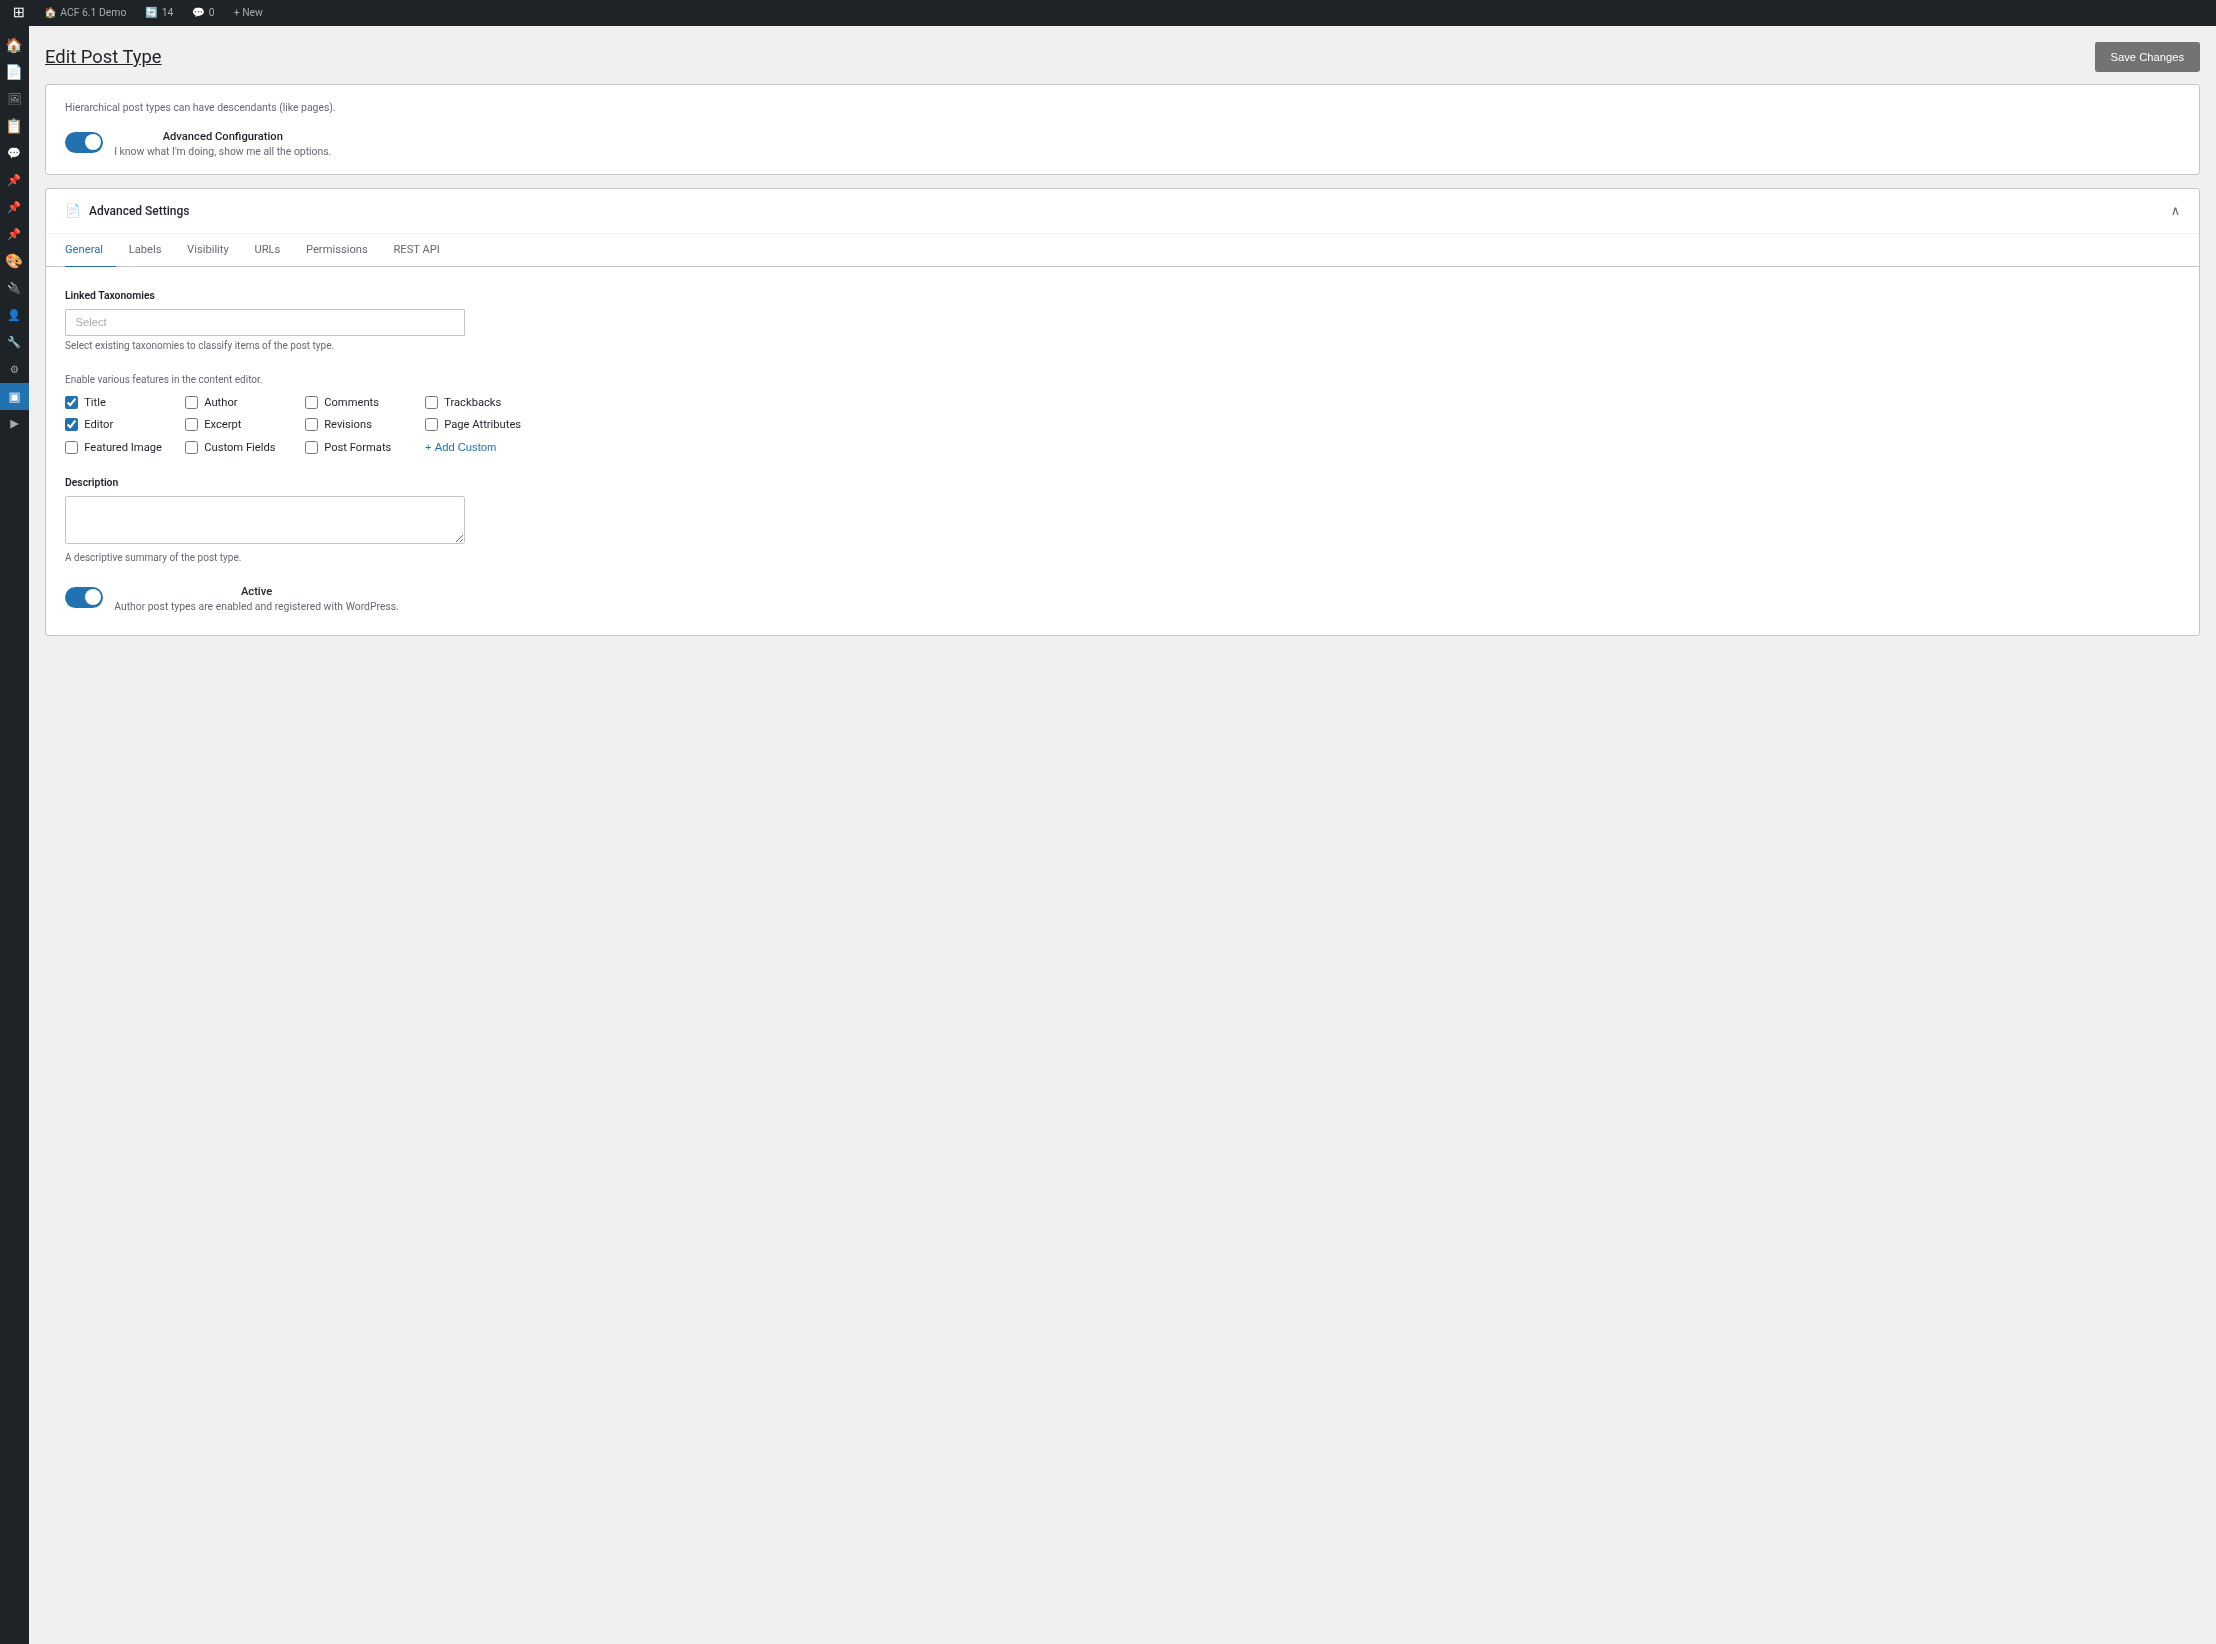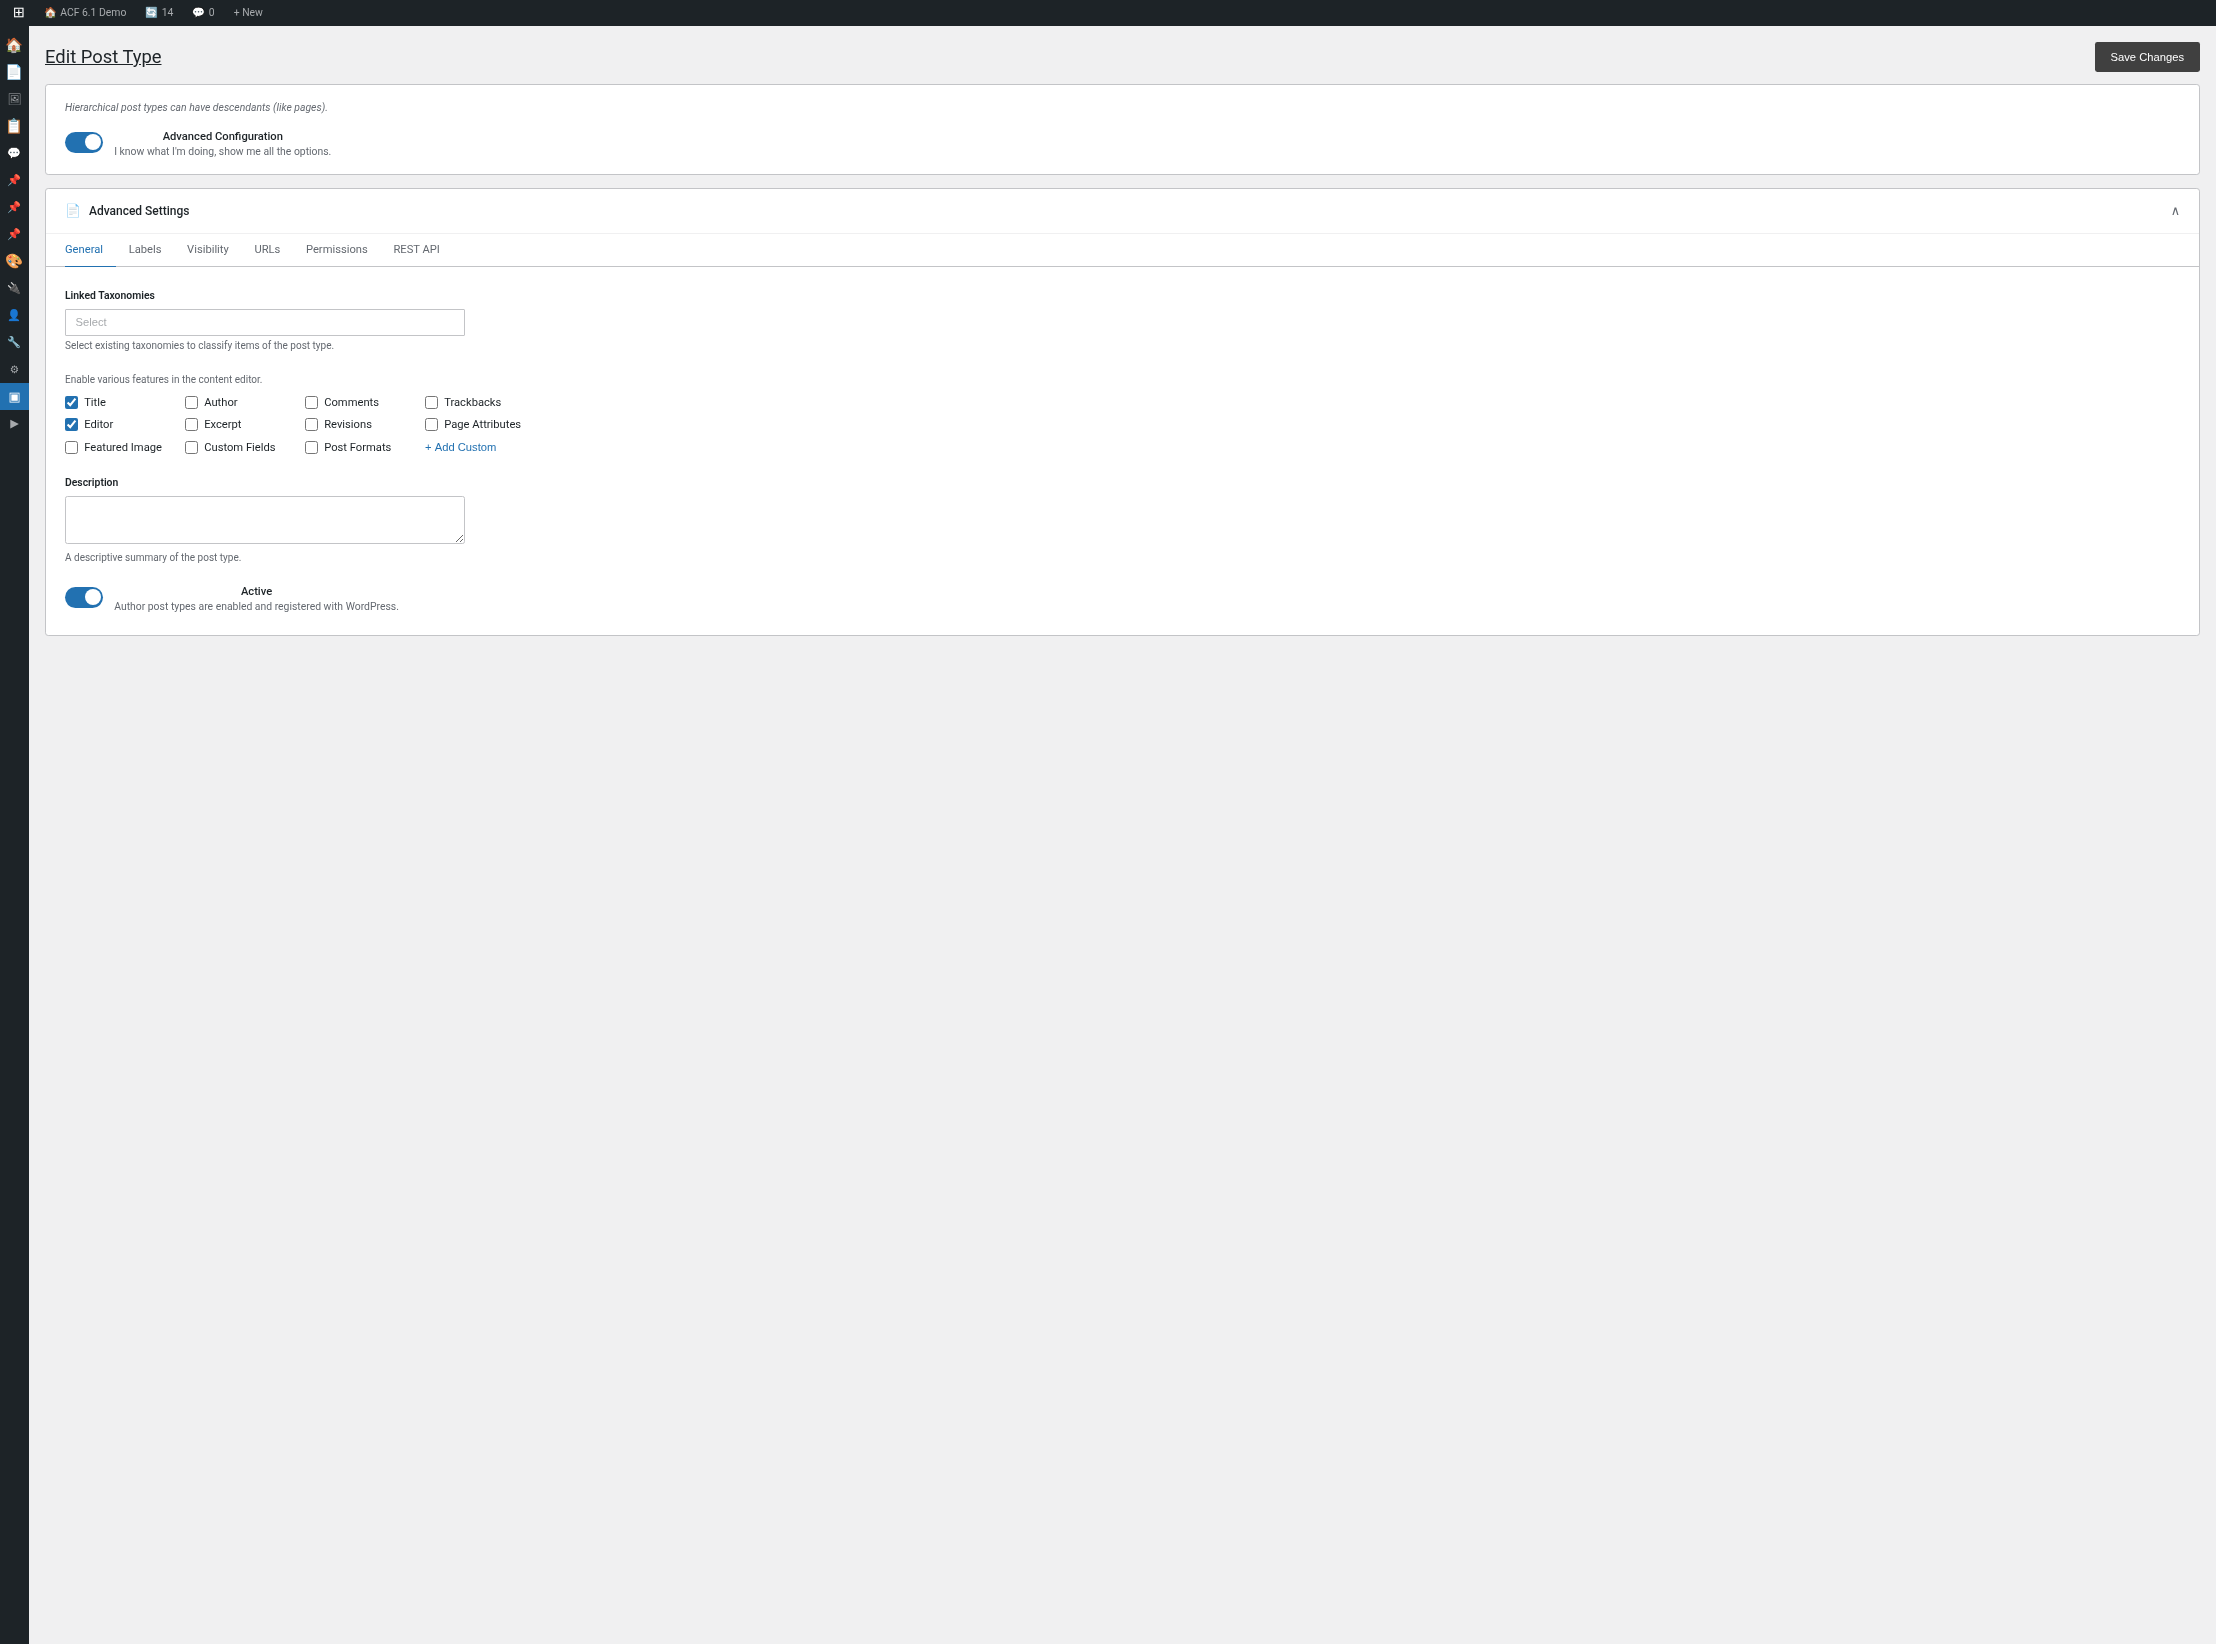--- a/index.html
+++ b/index.html
@@ -74,21 +74,21 @@
       align-items: center;
       margin-bottom: 12.8px;
     }
     .page-title {
       font-size: 18.4px;
       font-weight: 400;
       color: #1d2327;
       text-decoration: underline;
     }
     .save-button {
-      background: #404040;
+      background: #737373;
       color: #fff;
       border: none;
       border-radius: 2.4px;
       padding: 6.4px 16px;
       font-size: 11.2px;
       font-weight: 500;
       cursor: pointer;
       height: 30px;
     }
 
@@ -101,21 +101,20 @@
     }
 
     
     .adv-config-section {
       padding: 16px 19px 16px 19px;
     }
     .adv-config-hint {
       font-size: 10.4px;
       color: #646970;
       margin-bottom: 16px;
-      font-style: italic;
     }
     .adv-config-row {
       display: flex;
       align-items: flex-start;
       gap: 11.2px;
     }
     .adv-config-label {
       font-size: 11.2px;
       font-weight: 500;
       color: #1d2327;

